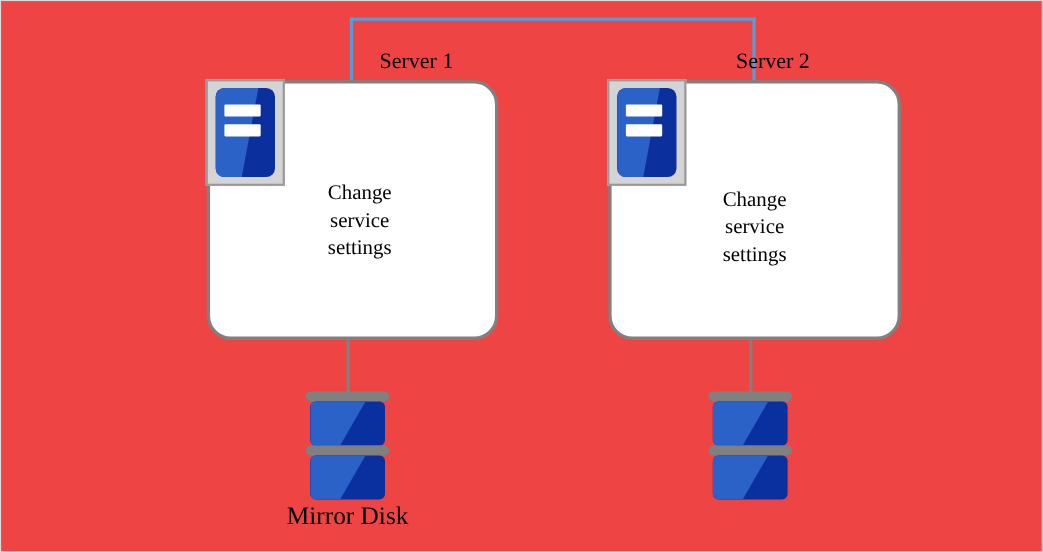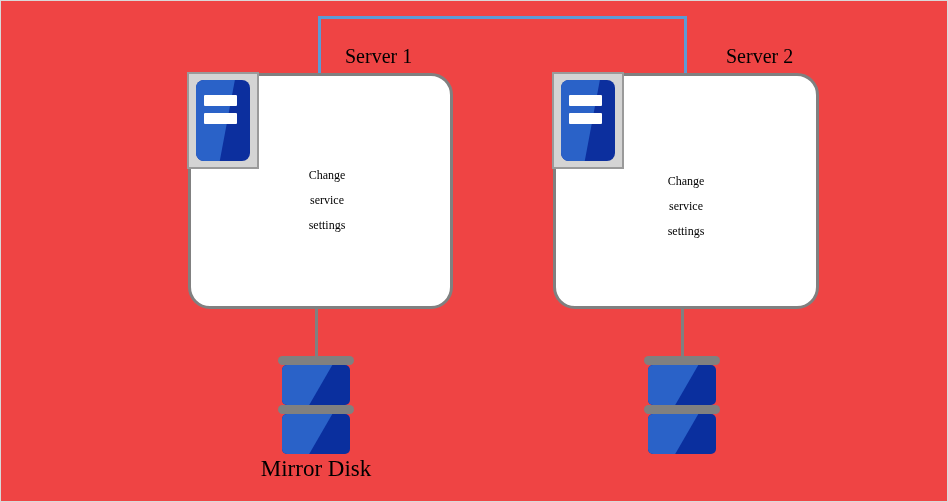--- a/index.html
+++ b/index.html
@@ -35,21 +35,21 @@
   }
   .server-label {
     position: absolute;
     font-size: 20px;
     line-height: 22px;
     color: #000000;
     white-space: nowrap;
   }
   .box-text {
     position: absolute;
-    font-size: 12px;
+    font-size: 19px;
     line-height: 25px;
     text-align: center;
     color: #000000;
     white-space: pre-line;
   }
 
   
   .srv-icon {
     position: absolute;
     box-sizing: border-box;
@@ -155,21 +155,21 @@
 
   <div class="disk" style="left:277px; top:355px; width:76px; height:100px;">
     <div class="platter-bar" style="top:0px;"></div>
     <div class="platter" style="top:9px;"></div>
     <div class="platter-bar" style="top:49px;"></div>
     <div class="platter" style="top:58px;"></div>
   </div>
 
   <div class="disk-label" style="left:245px; top:457px; width:140px;">Mirror Disk</div>
 
-  <div class="server-label" style="left:725px; top:44px;">Server 2</div>
+  <div class="server-label" style="left:668px; top:44px;">Server 2</div>
 
   <div class="server-box" style="left:552px; top:72px; width:266px; height:236px;"></div>
 
   <div class="srv-icon" style="left:551px; top:71px; width:72px; height:97px;">
     <div class="body">
       <div class="bar b1"></div>
       <div class="bar b2"></div>
     </div>
   </div>
 

